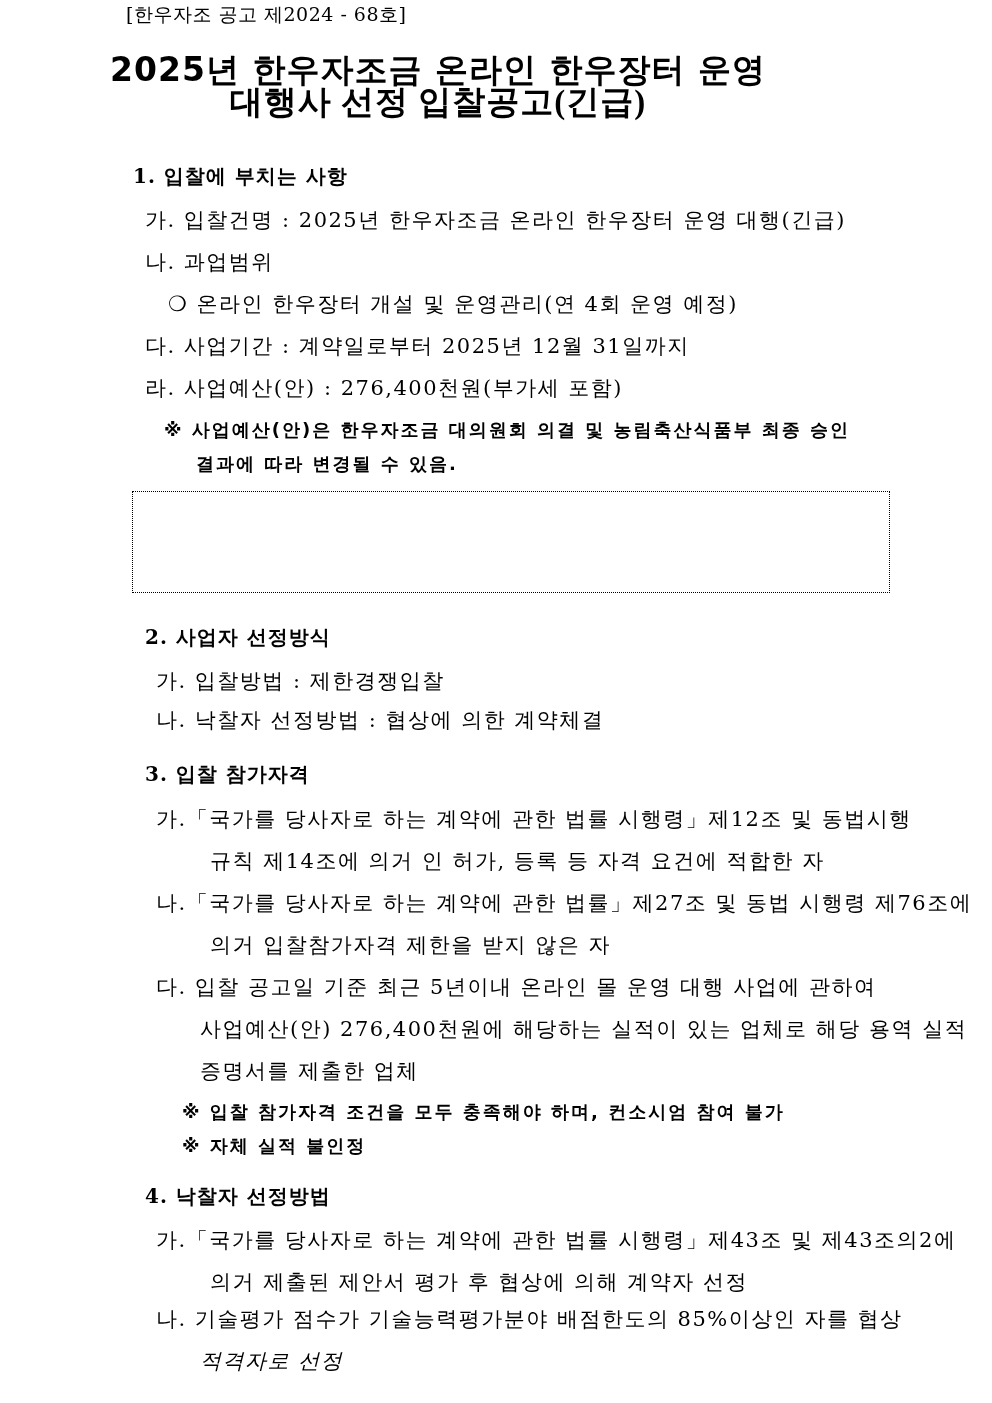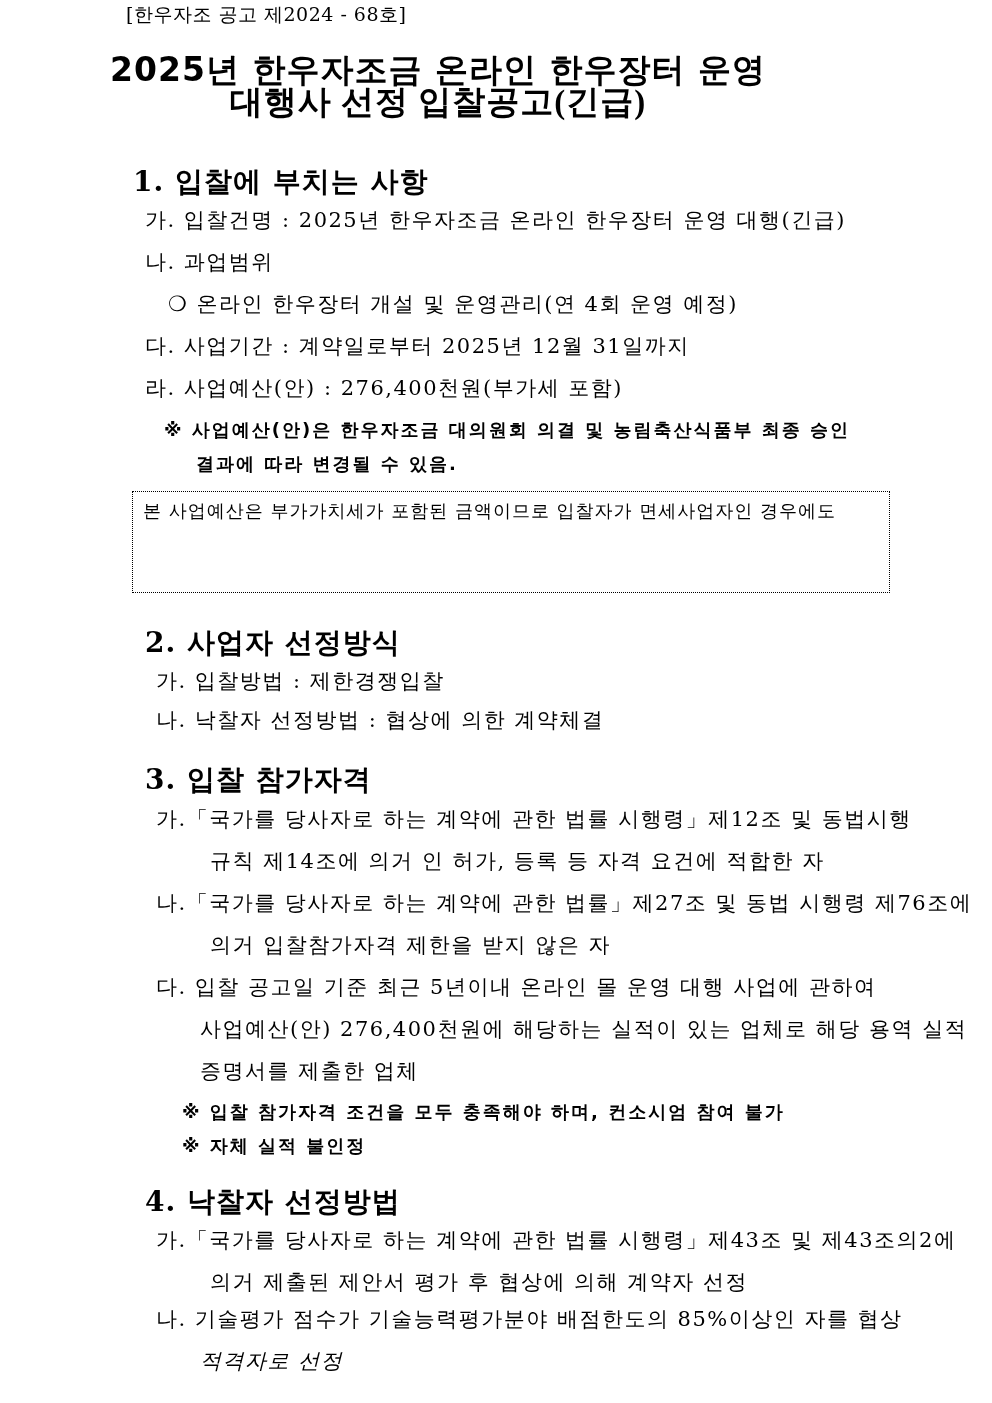--- a/index.html
+++ b/index.html
@@ -5,21 +5,21 @@
   html, body { margin: 0; padding: 0; background: #ffffff; }
   body {
     width: 992px; height: 1403px; position: relative; overflow: hidden;
     font-family: "DejaVu Serif", "Liberation Serif", serif; color: #000;
   }
   .abs { position: absolute; white-space: nowrap; margin-left: 38px; }
   .notice-no { left: 88px; top: 2px; font-size: 19px; letter-spacing: 0.5px; }
   .title { left: 0; width: 800px; text-align: center; font-family: "DejaVu Sans", "Liberation Sans", sans-serif; font-weight: bold; font-size: 33px; letter-spacing: 1px; }
   .t1 { top: 48px; }
   .t2 { top: 80px; font-family: Liberation Serif, serif; }
-  .h { font-size: 28px; font-weight: bold; letter-spacing: 1px; }
+  .h { font-size: 20px; font-weight: bold; letter-spacing: 1px; }
   .p { font-size: 21px; letter-spacing: 1.5px; }
   .note { font-family: "DejaVu Sans", "Liberation Sans", sans-serif; font-weight: bold; font-size: 18px; letter-spacing: 2px; text-align: right; }
   .boxnote {
     position: absolute; left: 132px; top: 491px; width: 758px; height: 102px;
     border: 1px dotted #000; box-sizing: border-box;
     font-family: "DejaVu Sans", "Liberation Sans", sans-serif; font-size: 18px; letter-spacing: 1px;
   }
   .boxnote div { position: absolute; left: 10px; white-space: nowrap; }
 </style>
 </head>
@@ -33,21 +33,20 @@
 <div class="abs h" style="left:95px;top:163px;">1. 입찰에 부치는 사항</div>
 <div class="abs p" style="left:107px;top:206px;">가. 입찰건명 : 2025년 한우자조금 온라인 한우장터 운영 대행(긴급)</div>
 <div class="abs p" style="left:107px;top:248px;">나. 과업범위</div>
 <div class="abs p" style="left:130px;top:290px;">❍ 온라인 한우장터 개설 및 운영관리(연 4회 운영 예정)</div>
 <div class="abs p" style="left:107px;top:332px;">다. 사업기간 : 계약일로부터 2025년 12월 31일까지</div>
 <div class="abs p" style="left:107px;top:374px;">라. 사업예산(안) : 276,400천원(부가세 포함)</div>
 <div class="abs note" style="left:126px;top:418px;">※ 사업예산(안)은 한우자조금 대의원회 의결 및 농림축산식품부 최종 승인</div>
 <div class="abs note" style="left:158px;top:452px;">결과에 따라 변경될 수 있음.</div>
 
 <div class="boxnote">
-  <div style="top:7px;">본 사업예산은 부가가치세가 포함된 금액이므로 입찰자가 면세사업자인 경우에도</div>
 </div>
 
 <div class="abs h" style="left:107px;top:624px;">2. 사업자 선정방식</div>
 <div class="abs p" style="left:118px;top:667px;">가. 입찰방법 : 제한경쟁입찰</div>
 <div class="abs p" style="left:118px;top:706px;">나. 낙찰자 선정방법 : 협상에 의한 계약체결</div>
 
 <div class="abs h" style="left:107px;top:761px;">3. 입찰 참가자격</div>
 <div class="abs p" style="left:118px;top:805px;">가.「국가를 당사자로 하는 계약에 관한 법률 시행령」제12조 및 동법시행</div>
 <div class="abs p" style="left:172px;top:847px;text-align:right;">규칙 제14조에 의거 인 허가, 등록 등 자격 요건에 적합한 자</div>
 <div class="abs p" style="left:118px;top:889px;">나.「국가를 당사자로 하는 계약에 관한 법률」제27조 및 동법 시행령 제76조에</div>

